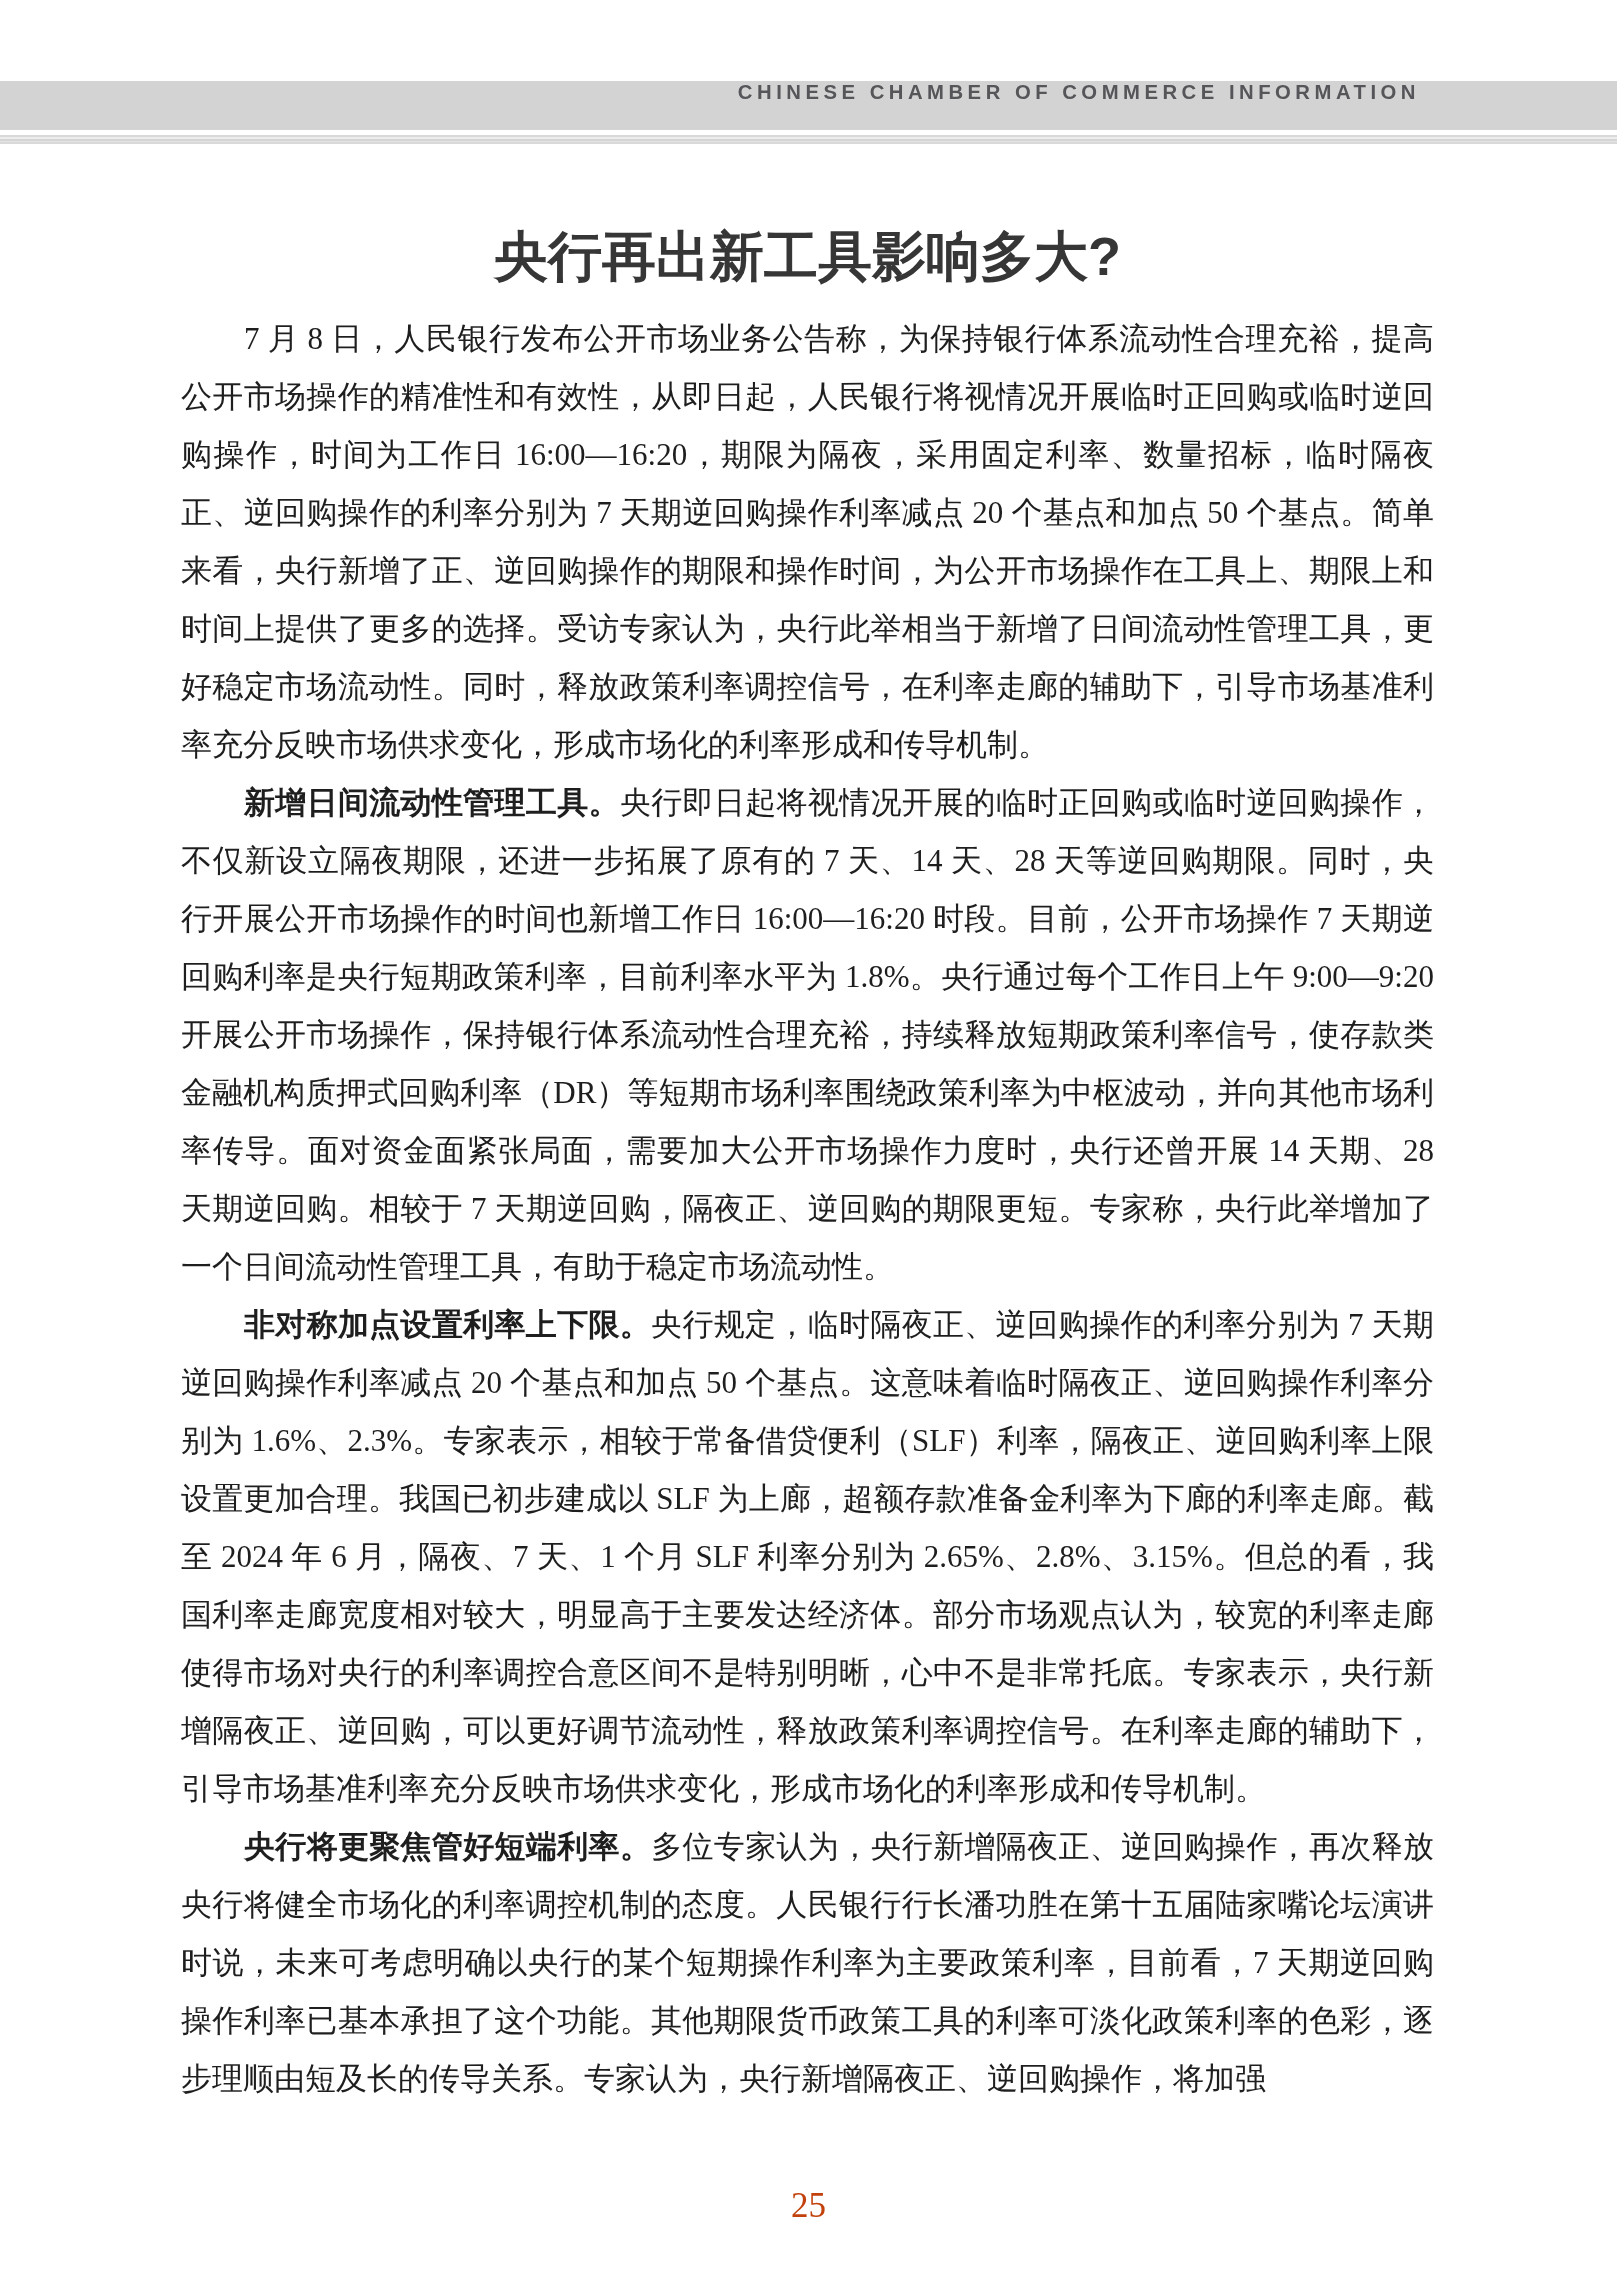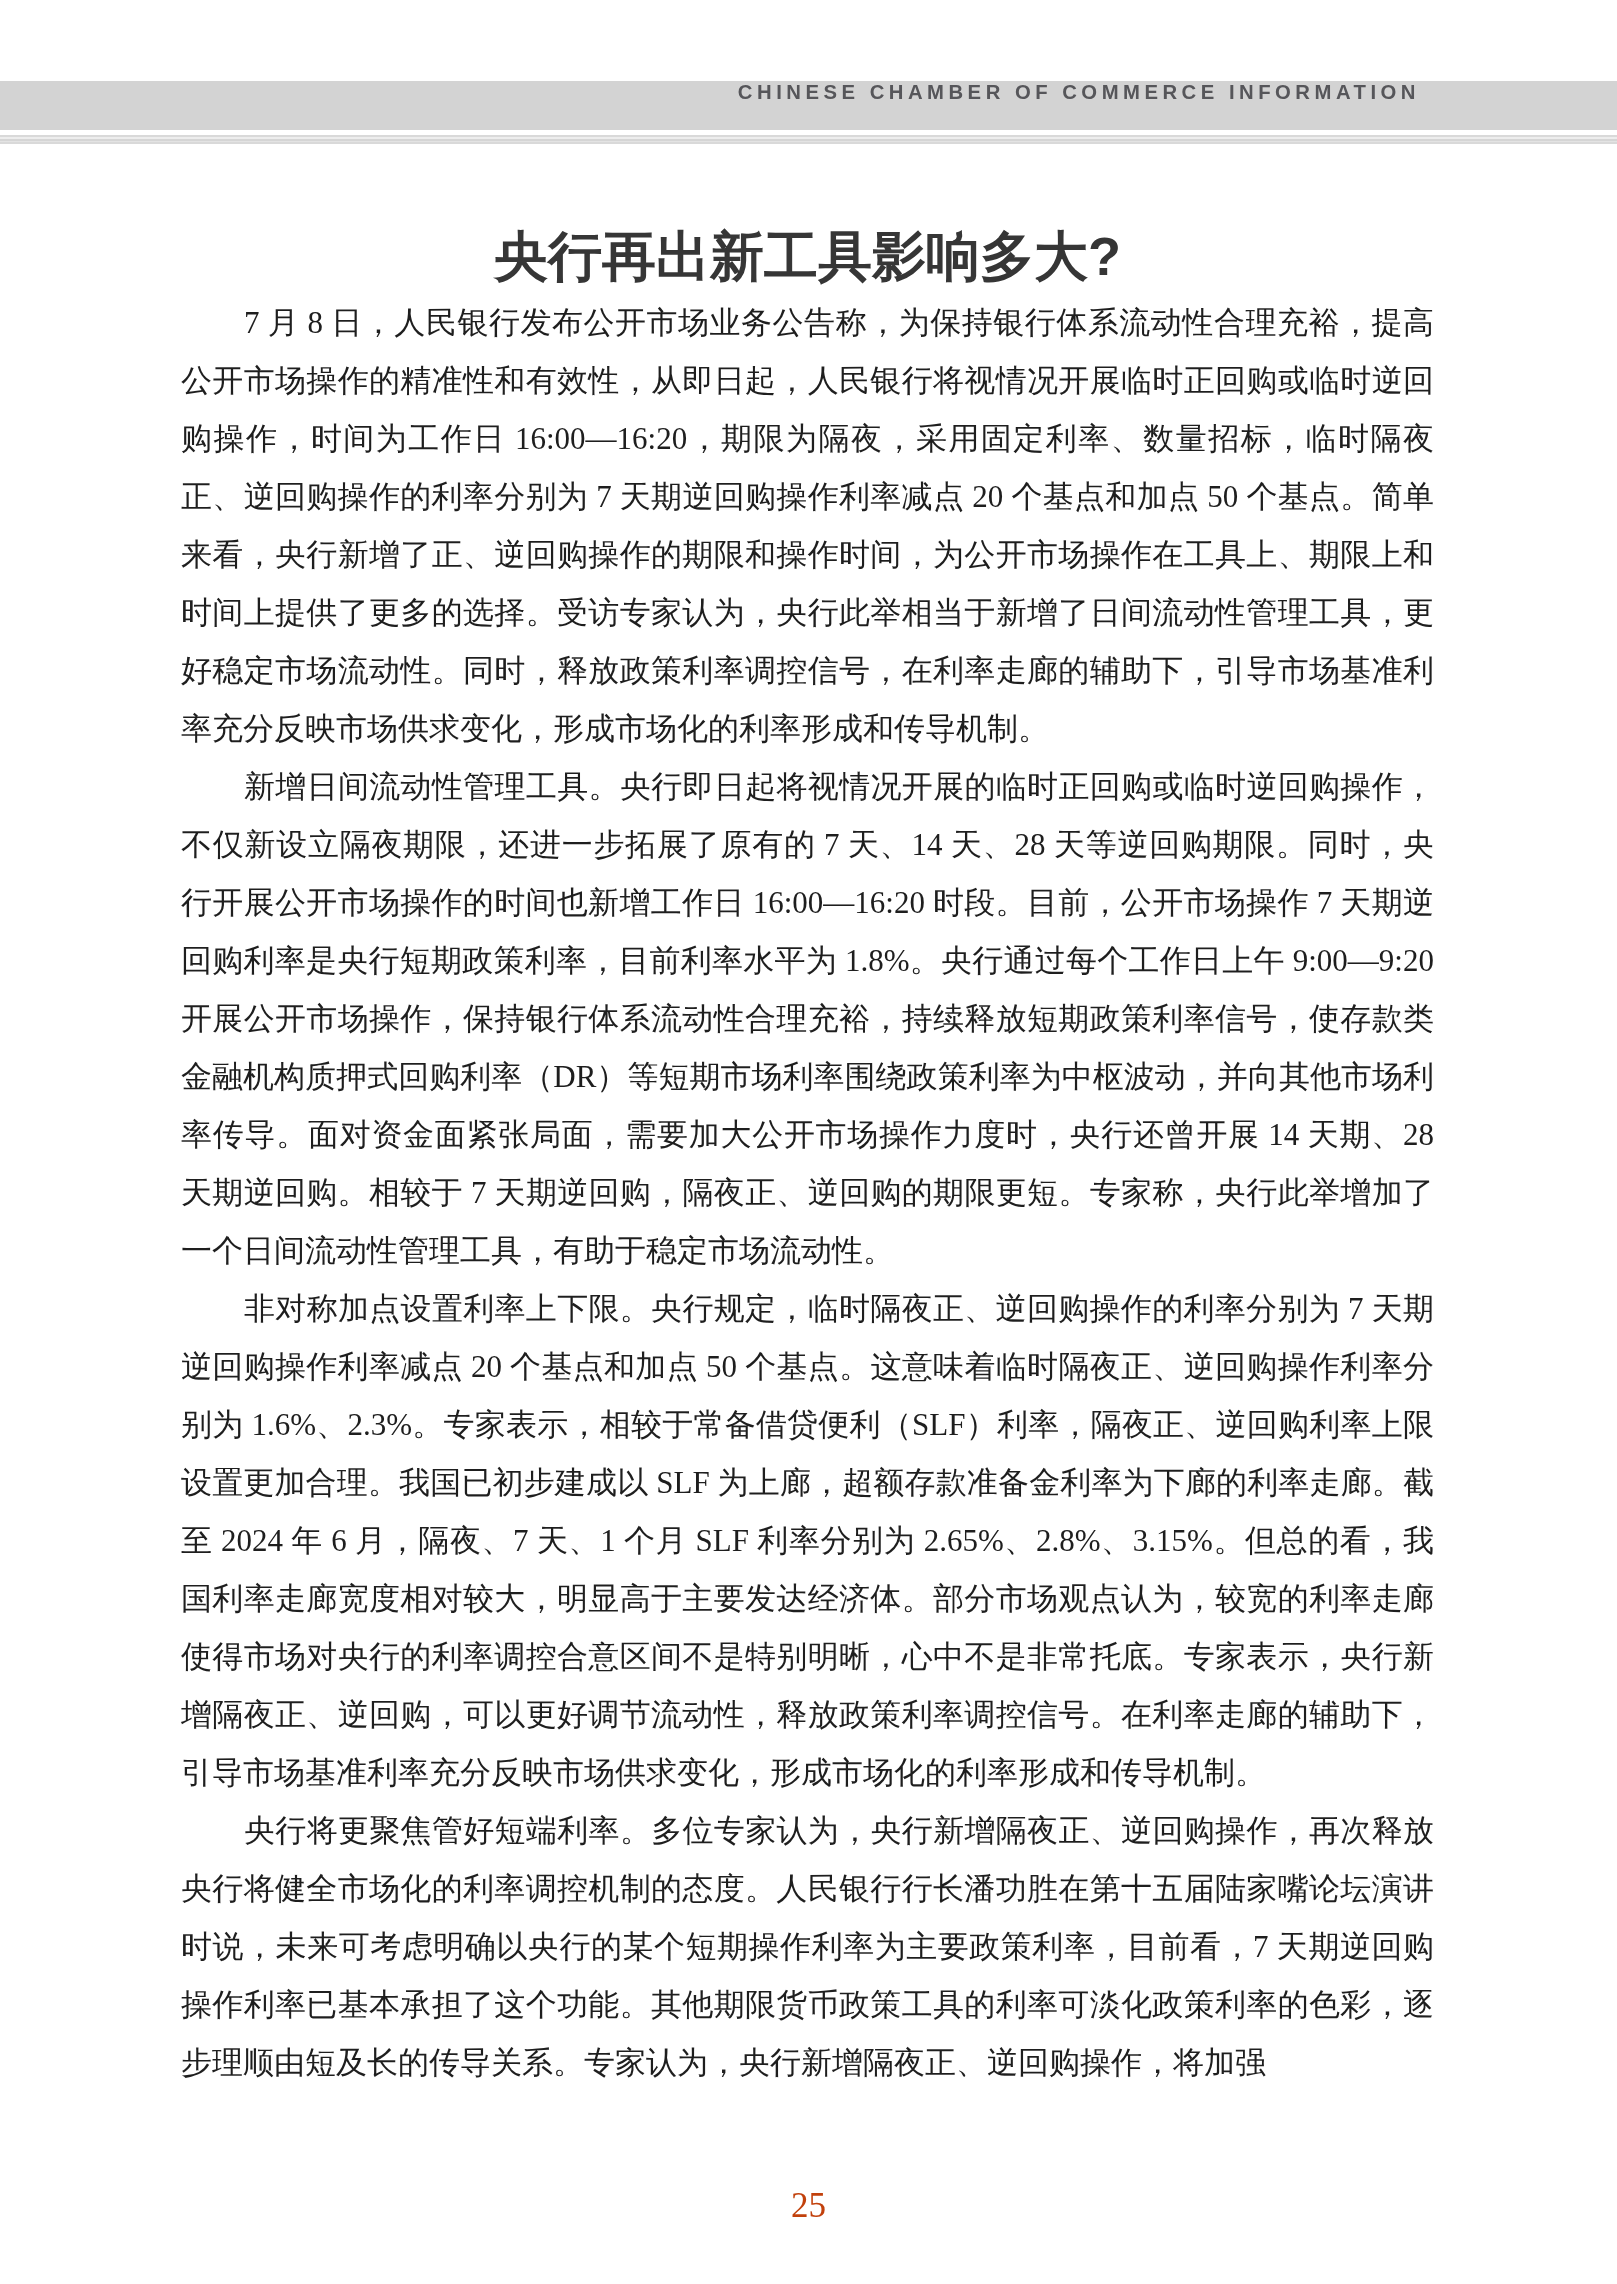--- a/index.html
+++ b/index.html
@@ -62,35 +62,35 @@
     font-family: "Liberation Sans", sans-serif;
     font-weight: bold;
     font-size: 54px;
     line-height: 54px;
     color: #363636;
   }
 
   
   .article-body {
     position: absolute;
-    top: 294px;
+    top: 310px;
     left: 181px;
     width: 1253px;
     font-size: 31px;
     line-height: 58px;
     color: #1e1e1e;
     text-align: justify;
   }
   .article-body p {
     margin: 0;
     padding: 0;
     text-indent: 63px;
   }
   .article-body .lead {
-    font-weight: normal;
+    font-weight: bold;
   }
 
   
   .page-number {
     position: absolute;
     top: 2182px;
     left: 0;
     width: 1617px;
     text-align: center;
     font-family: "Liberation Serif", serif;

